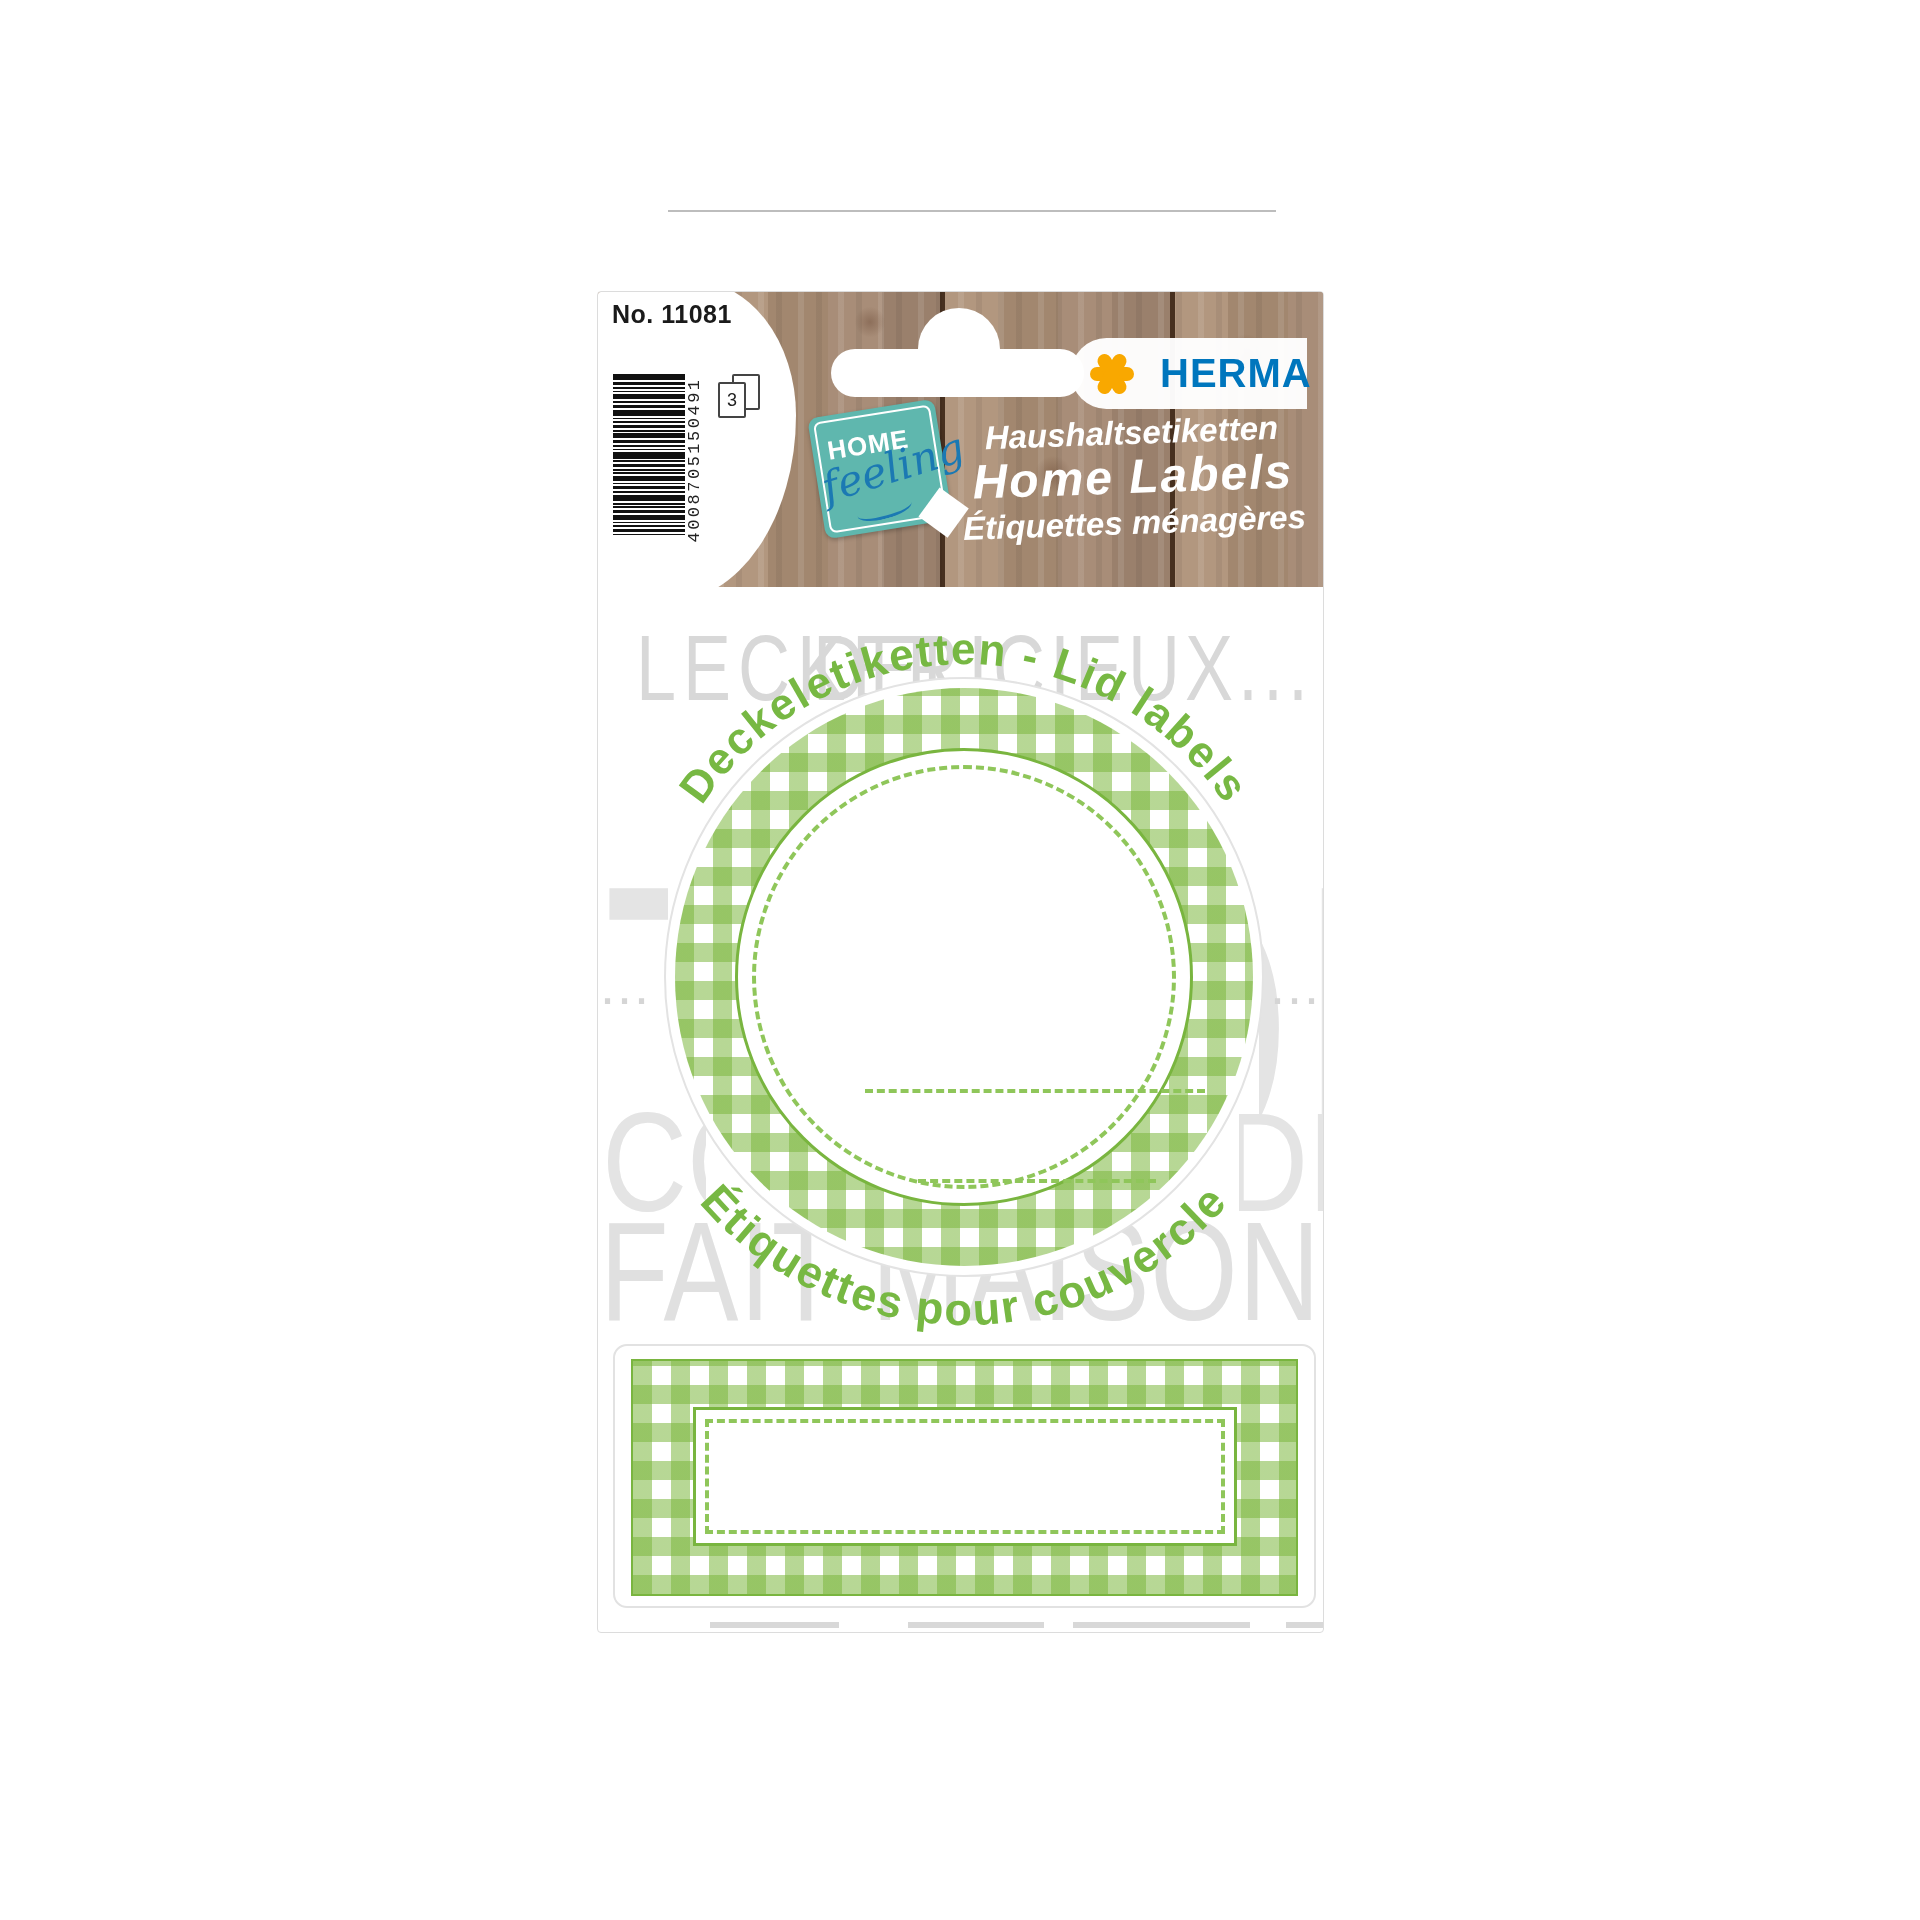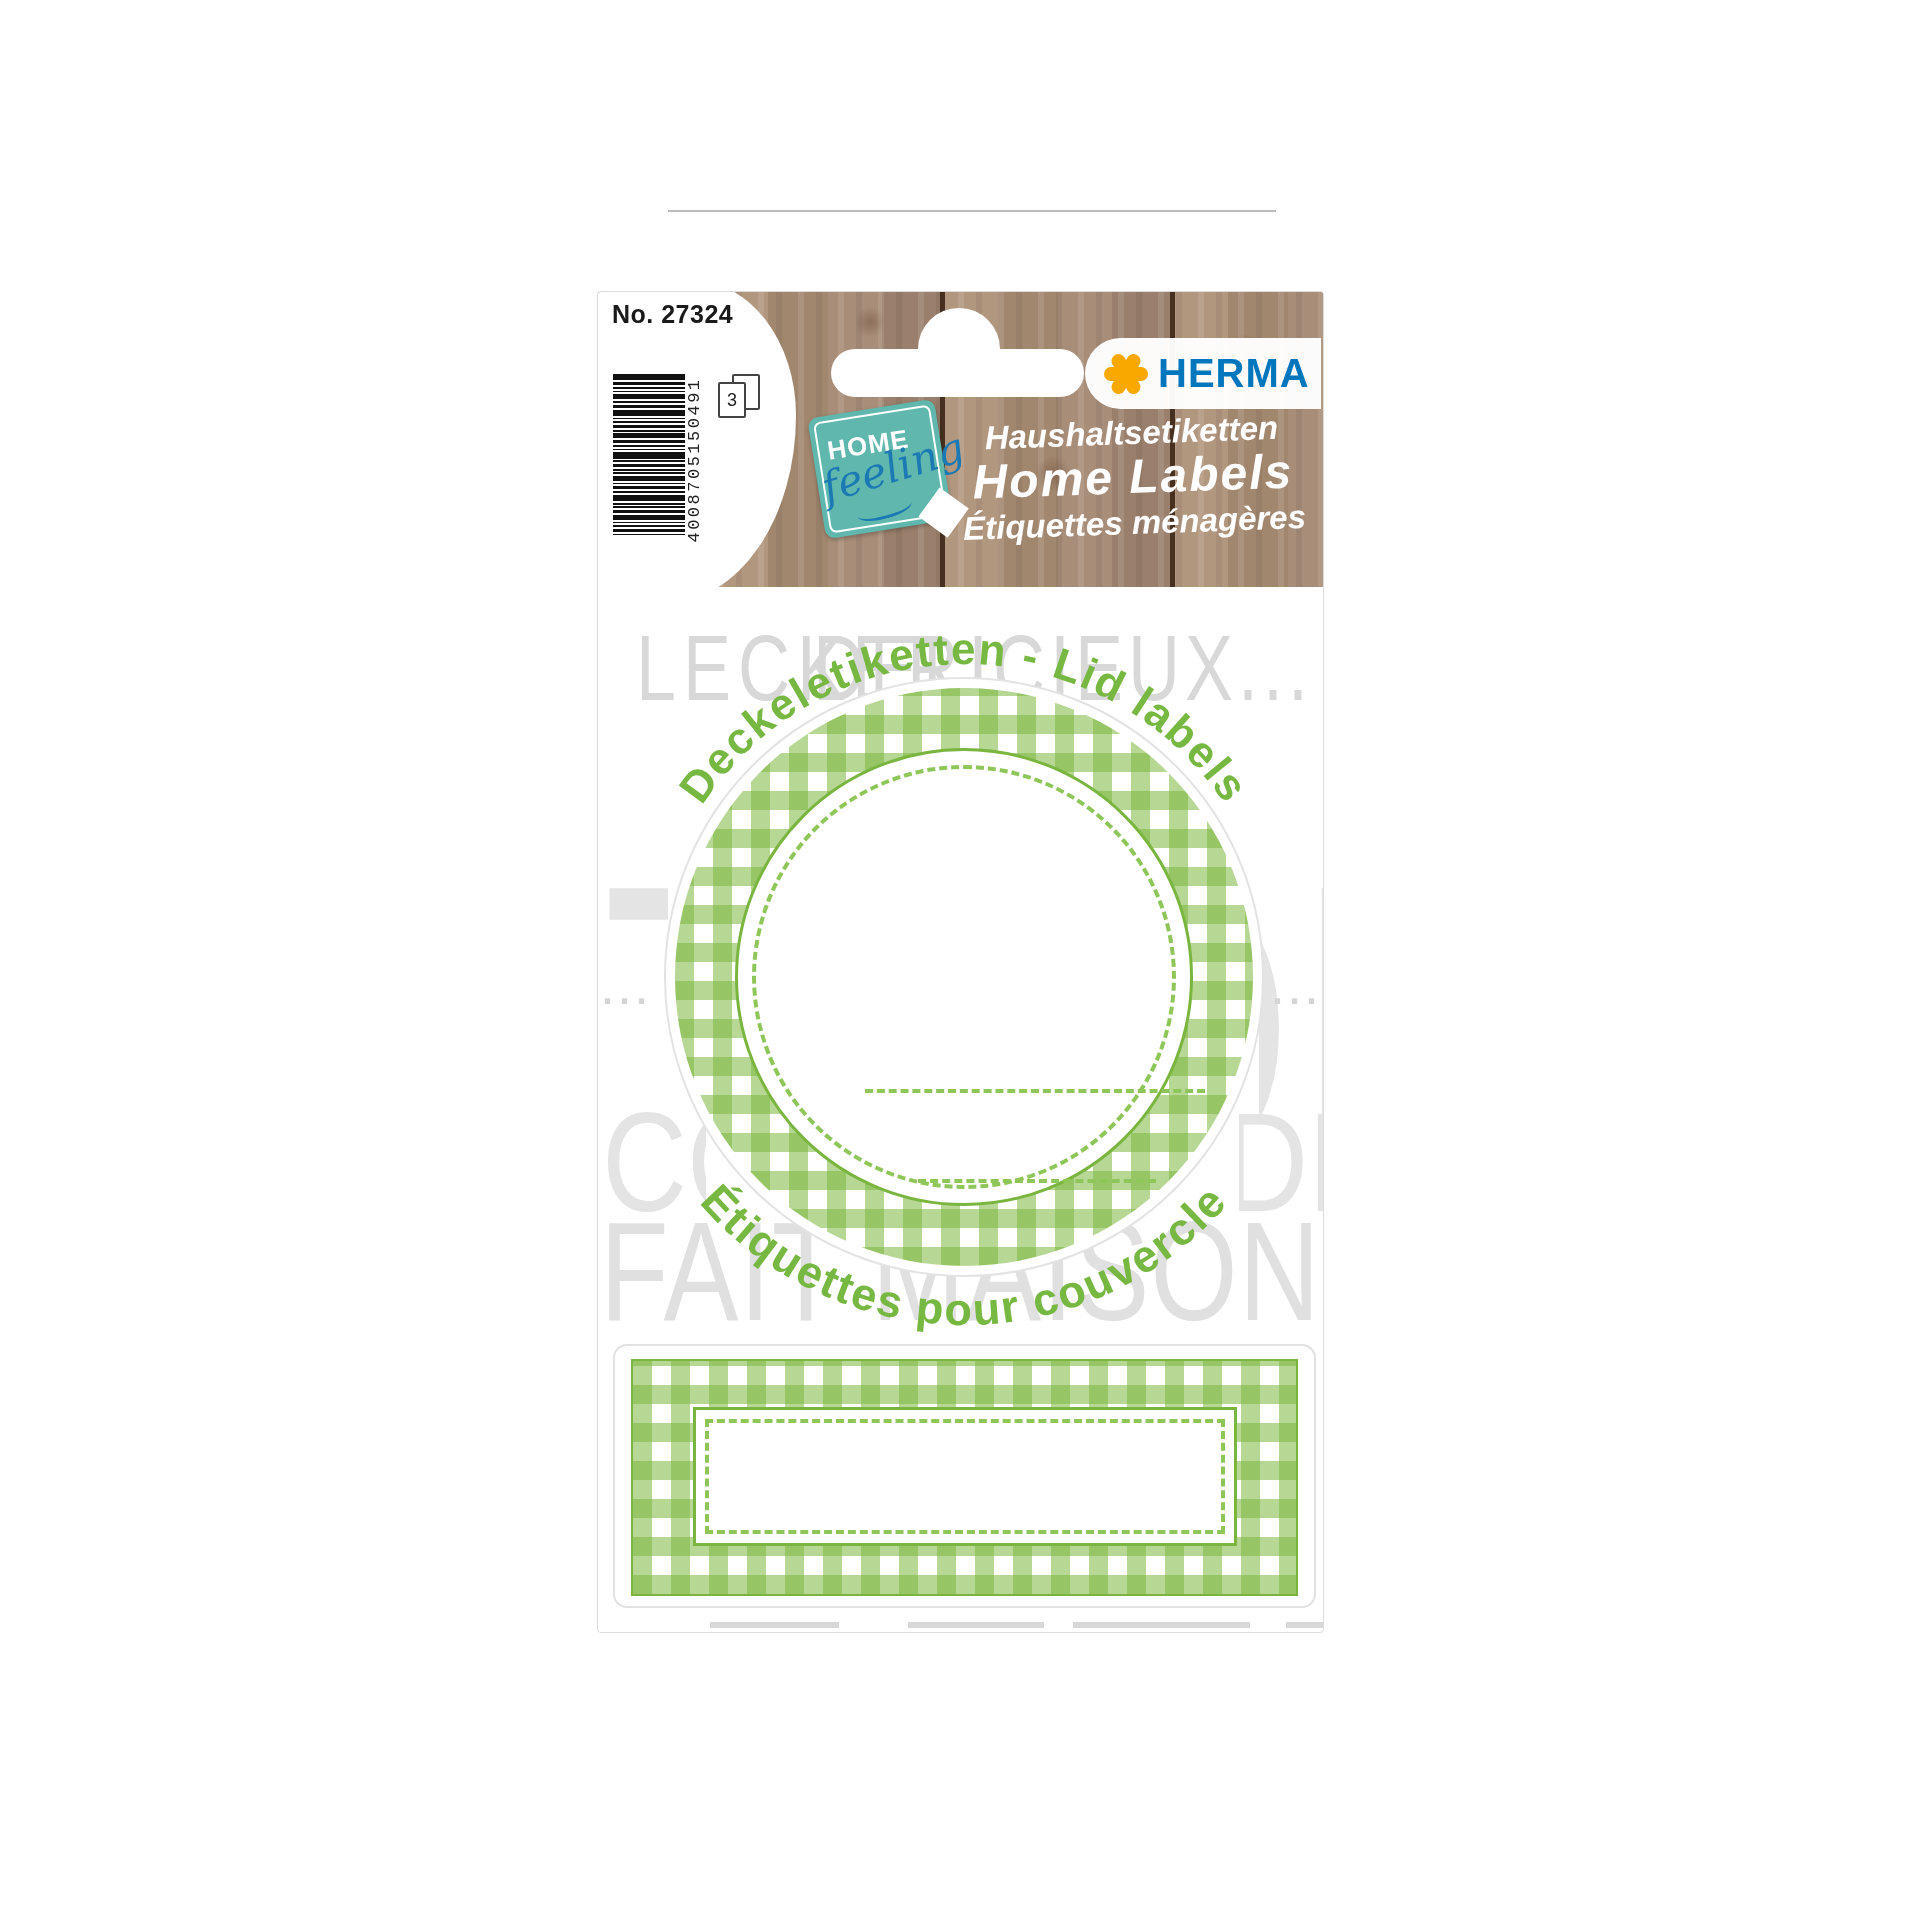--- a/index.html
+++ b/index.html
@@ -48,23 +48,23 @@
   .sheet-icon .front{left:2px;top:8px;display:flex;align-items:center;justify-content:center;
                      font-size:18px;color:#222;}
 
   
   .hanger-bar{position:absolute;left:233px;top:57px;width:253px;height:48px;background:#fff;
               border-radius:24px;}
   .hanger-bump{position:absolute;left:320px;top:16px;width:82px;height:50px;background:#fff;
                border-radius:41px 41px 0 0;}
 
   
-  .herma-band{position:absolute;right:2px;top:46px;width:236px;height:71px;
+  .herma-band{position:absolute;right:16px;top:46px;width:236px;height:71px;
               background:rgba(255,255,255,.97);border-radius:36px 0 0 36px;
-              display:flex;align-items:center;gap:9px;padding-left:18px;box-sizing:border-box;}
+              display:flex;align-items:center;gap:25px;padding-left:18px;box-sizing:border-box;}
   .asterisk{position:relative;width:46px;height:46px;flex:0 0 auto;}
   .asterisk i{position:absolute;left:1px;top:16px;width:44px;height:14px;background:#f9a800;
               border-radius:7px;}
   .asterisk i:nth-child(2){transform:rotate(60deg);}
   .asterisk i:nth-child(3){transform:rotate(120deg);}
   .herma-word{font-size:40px;font-weight:bold;color:#0076bd;letter-spacing:1px;}
 
   
   .wood-titles{position:absolute;right:12px;top:122px;width:356px;text-align:center;
                color:#fff;transform:rotate(-2deg);font-style:italic;}
@@ -148,21 +148,21 @@
 <body>
 
 <div class="stage">
 
   <div class="dim-line"></div>
 
   <div class="package">
 
     <div class="wood">
       <div class="wood-blob"></div>
-      <div class="product-no">No. 27324</div>
+      <div class="product-no">No. 11081</div>
 
       <div class="barcode">
         <div class="bars">
             <div class="bar" style="height: 6.4px; margin-bottom: 1.9px;"></div>
             <div class="bar" style="height: 3.2px; margin-bottom: 1.9px;"></div>
             <div class="bar" style="height: 1.6px; margin-bottom: 1.9px;"></div>
             <div class="bar" style="height: 1.6px; margin-bottom: 1.9px;"></div>
             <div class="bar" style="height: 4.8px; margin-bottom: 1.9px;"></div>
             <div class="bar" style="height: 1.6px; margin-bottom: 1.9px;"></div>
             <div class="bar" style="height: 3.2px; margin-bottom: 1.9px;"></div>

